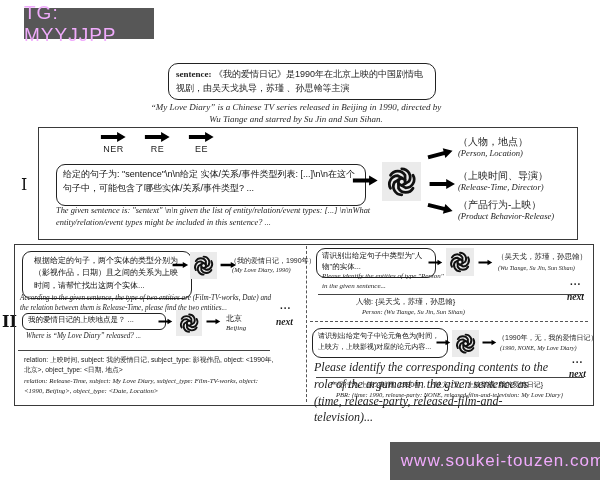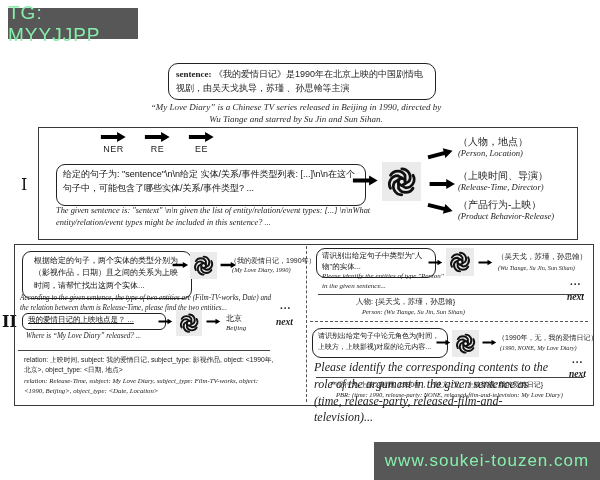--- a/index.html
+++ b/index.html
@@ -1,19 +1,19 @@
 <!DOCTYPE html>
 <html><head>
 <meta charset="utf-8">
 <style>
   html,body{margin:0;padding:0;}
   body{width:600px;height:480px;background:#ffffff;font-family:"Liberation Sans",sans-serif;color:#1c1c1c;position:relative;overflow:hidden;}
   .abs{position:absolute;}
   
-  .badge{background:#575757;color:#86efac;display:flex;align-items:center;justify-content:center;letter-spacing:1px;}
+  .badge{background:#575757;color:#f0abfc;display:flex;align-items:center;justify-content:center;letter-spacing:1px;margin-left:16px;}
   #badge-top{left:8px;top:8px;width:130px;height:31px;font-size:19px;}
   #badge-bottom{left:374px;top:442px;width:226px;height:38px;font-size:17px;justify-content:center;}
   
   #sentence-box{left:168px;top:63px;width:252px;border:1.3px solid #222;border-radius:10px;padding:4px 7px;font-size:9px;line-height:1.5;}
   #sentence-box b{font-family:"Liberation Serif",serif;}
   #sentence-en{left:150px;top:101px;width:292px;text-align:center;font-style:italic;font-size:9px;line-height:1.35;font-family:"Liberation Serif",serif;color:#2a2a2a;}
   
   #stage1-box{left:38px;top:127px;width:538px;height:111px;border:1.5px solid #3a3a3a;}
   #stage2-box{left:14px;top:244px;width:578px;height:160px;border:1.2px solid #3a3a3a;}
   .stage-label{font-family:"DejaVu Serif",serif;font-size:16px;color:#111;}
@@ -40,21 +40,21 @@
   .out-zh{font-size:10px;}
   .out-en{font-size:8.6px;font-style:italic;font-family:"Liberation Serif",serif;}
   #out-ner-zh{left:458px;top:135px;} #out-ner-en{left:458px;top:148px;}
   #out-re-zh{left:458px;top:169px;}  #out-re-en{left:458px;top:182px;}
   #out-ee-zh{left:458px;top:198px;}  #out-ee-en{left:458px;top:211px;}
   
   #l-q1{left:22px;top:251px;width:146px;height:40px;padding:3px 11px;font-size:8px;line-height:1.55;}
   #l-q1-en{left:20px;top:293px;width:260px;font-size:7.2px;font-style:italic;line-height:1.4;font-family:"Liberation Serif",serif;}
   #l-a1-zh{left:230px;top:256px;font-size:7px;white-space:nowrap;}
   #l-a1-en{left:232px;top:266px;font-size:6.4px;font-style:italic;font-family:"Liberation Serif",serif;}
-  #l-q2{left:22px;top:313px;width:132px;height:13px;padding:1px 5px;font-size:7.5px;white-space:nowrap;border-radius:6px;text-decoration:underline;}
+  #l-q2{left:22px;top:313px;width:132px;height:13px;padding:1px 5px;font-size:7.5px;white-space:nowrap;border-radius:6px;}
   #l-q2-en{left:26px;top:332px;font-size:7.2px;font-style:italic;font-family:"Liberation Serif",serif;}
   #l-a2-zh{left:226px;top:313px;font-size:8px;}
   #l-a2-en{left:226px;top:324px;font-size:7px;font-style:italic;font-family:"Liberation Serif",serif;}
   .hline{border-top:1px solid #444;height:0;}
   #l-hline{left:18px;top:350px;width:252px;}
   .result{font-size:6.8px;line-height:1.5;color:#222;}
   #l-res-zh{left:24px;top:355px;width:252px;}
   #l-res-en{left:24px;top:376px;width:252px;font-style:italic;font-family:"Liberation Serif",serif;}
   .more{font-size:10px;font-weight:bold;letter-spacing:1px;}
   .next{font-size:9.5px;font-weight:bold;font-style:italic;font-family:"Liberation Serif",serif;}

